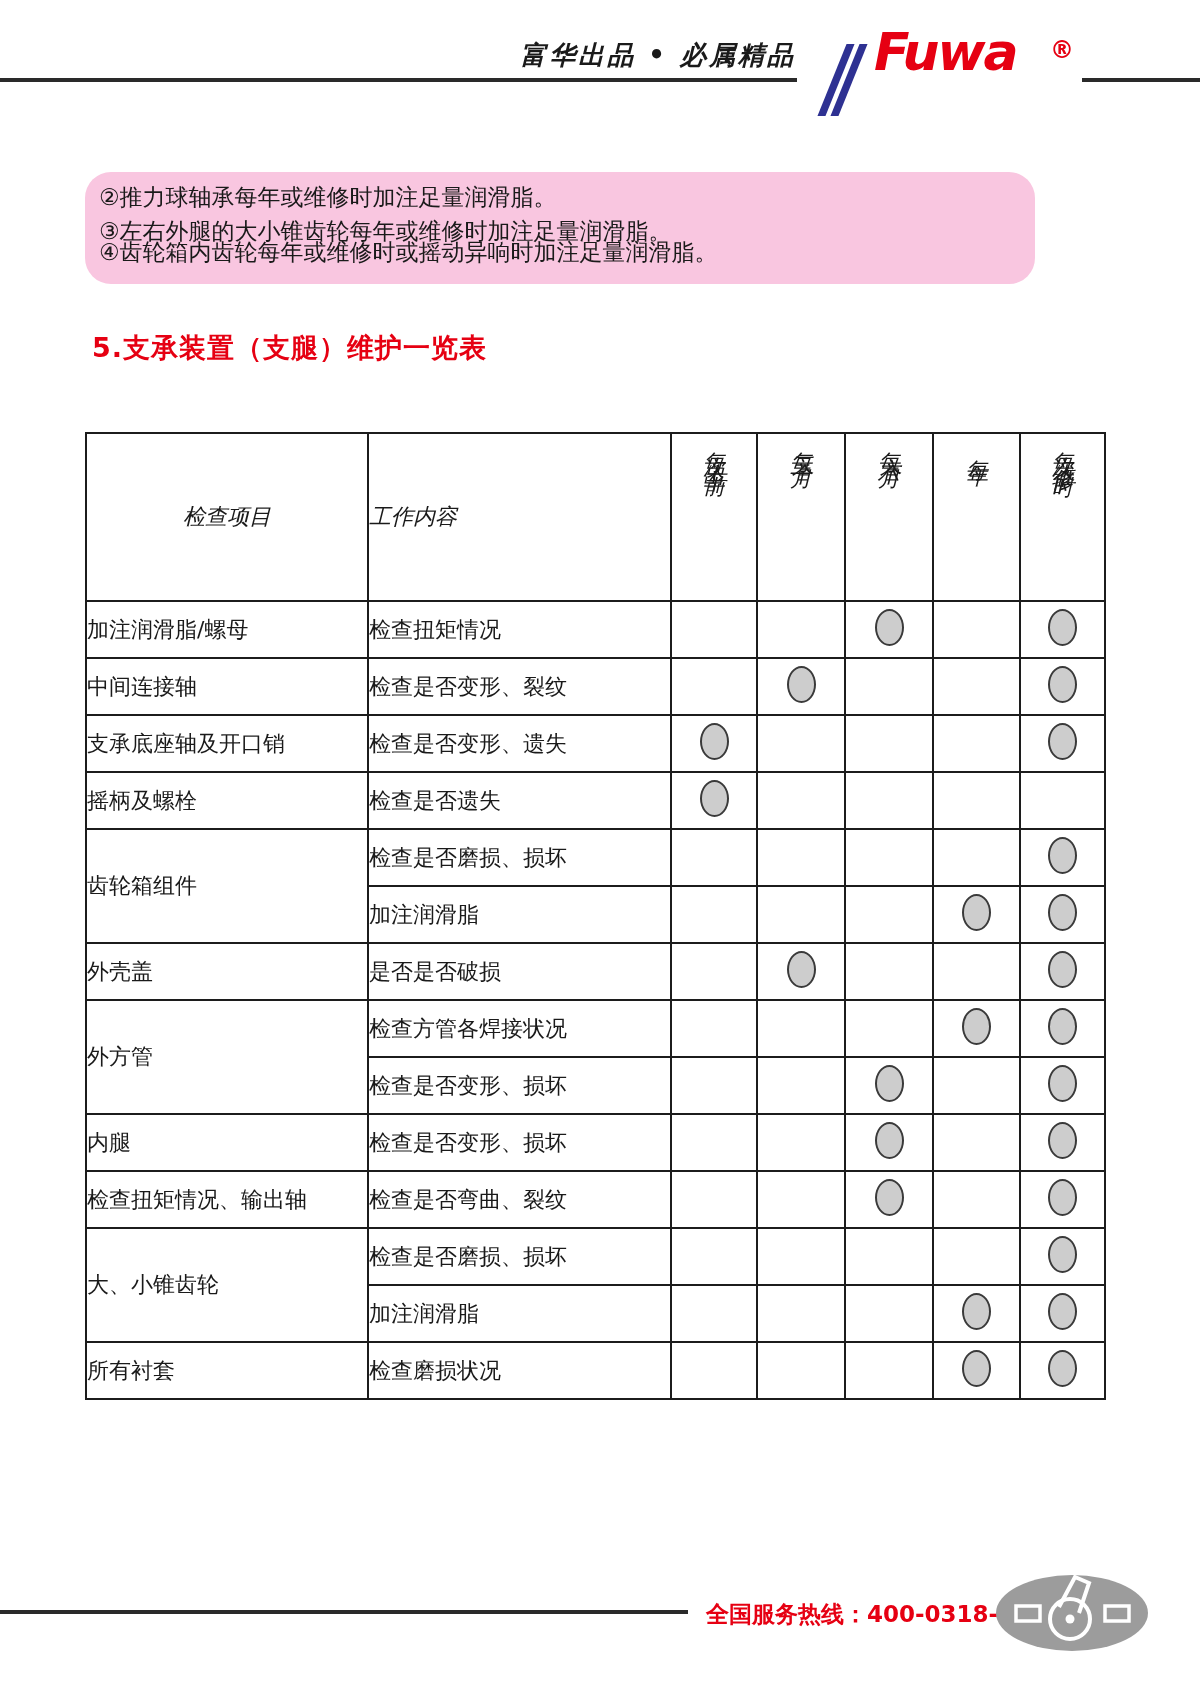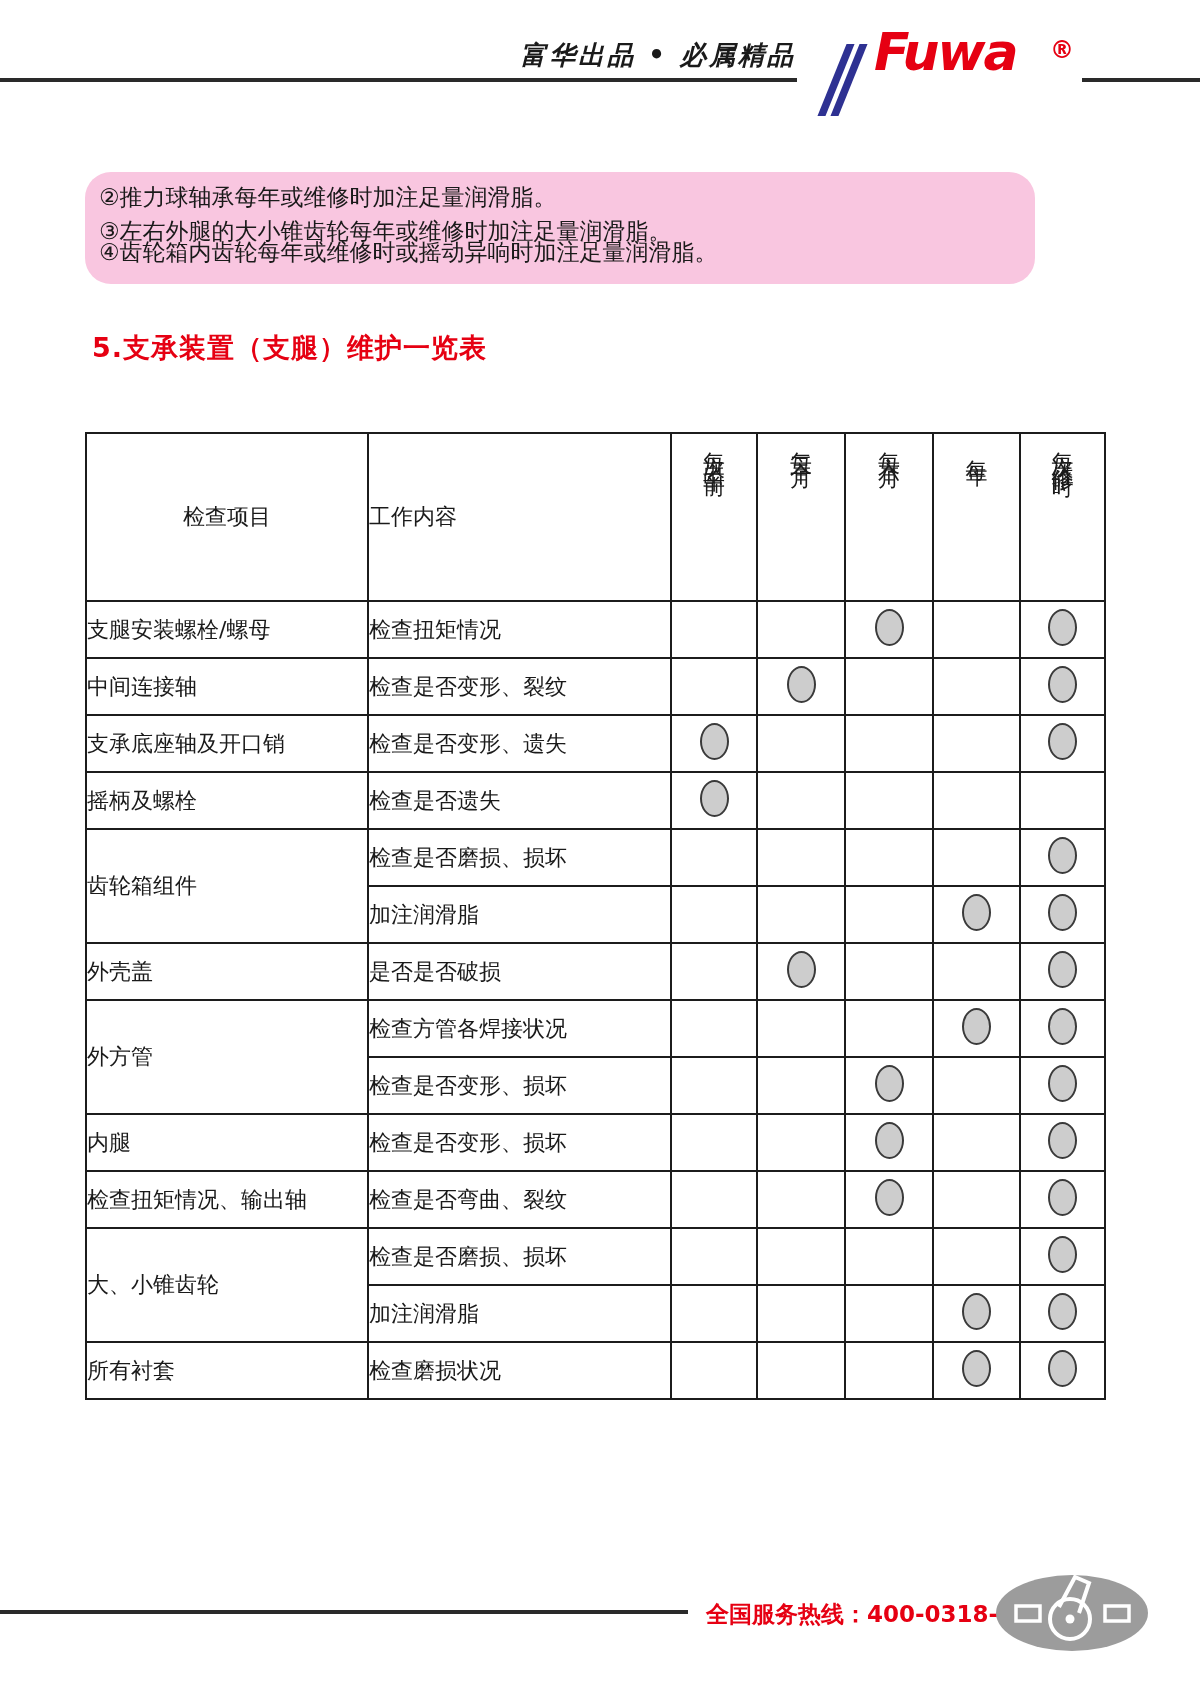--- a/index.html
+++ b/index.html
@@ -43,21 +43,21 @@
     position:absolute;left:92px;top:330px;
     font-size:27px;font-weight:bold;letter-spacing:1px;white-space:nowrap;
   }
   
   table.maint{
     position:absolute;left:85px;top:432px;
     border-collapse:collapse;table-layout:fixed;
     width:1019px;
   }
   table.maint td{border:2px solid #1c1c1c;font-size:22px;padding:0;}
-  table.maint tr.hdr{height:168px;}
+  table.maint tr.hdr{height:168px;font-style:italic;}
   table.maint tr.r{height:57px;}
   td.c-item{padding-left:15px;vertical-align:middle;text-align:left;}
   td.c-item-h{text-align:center;vertical-align:middle;}
   td.c-work{padding-left:22px;vertical-align:middle;text-align:left;}
   td.c-work-h{text-align:left;vertical-align:middle;}
   td.freq-h{vertical-align:top;text-align:center;padding-top:16px;}
   td.freq-h span{
     writing-mode:vertical-rl;text-orientation:upright;
     display:inline-block;font-size:22px;line-height:1;letter-spacing:6px;
   }
@@ -115,21 +115,21 @@
       <td class="c-item-h">检查项目</td>
       <td class="c-work-h">工作内容</td>
       <td class="freq-h"><span>每次出车前</span></td>
       <td class="freq-h"><span>每三个月</span></td>
       <td class="freq-h"><span>每六个月</span></td>
       <td class="freq-h"><span>每年</span></td>
       <td class="freq-h"><span>每次维修时</span></td>
     </tr>
 
     <tr class="r">
-      <td class="c-item">支腿安装螺栓/螺母</td>
+      <td class="c-item">加注润滑脂/螺母</td>
       <td class="c-work">检查扭矩情况</td>
       <td class="freq"><span class="mark" style="background: rgb(205, 205, 205); visibility: hidden;"></span></td>
       <td class="freq"><span class="mark" style="background: rgb(205, 205, 205); visibility: hidden;"></span></td>
       <td class="freq"><span class="mark" style="background:#CDCDCD;"></span></td>
       <td class="freq"><span class="mark" style="background: rgb(205, 205, 205); visibility: hidden;"></span></td>
       <td class="freq"><span class="mark" style="background:#CDCDCD;"></span></td>
     </tr>
 
     <tr class="r">
       <td class="c-item">中间连接轴</td>

